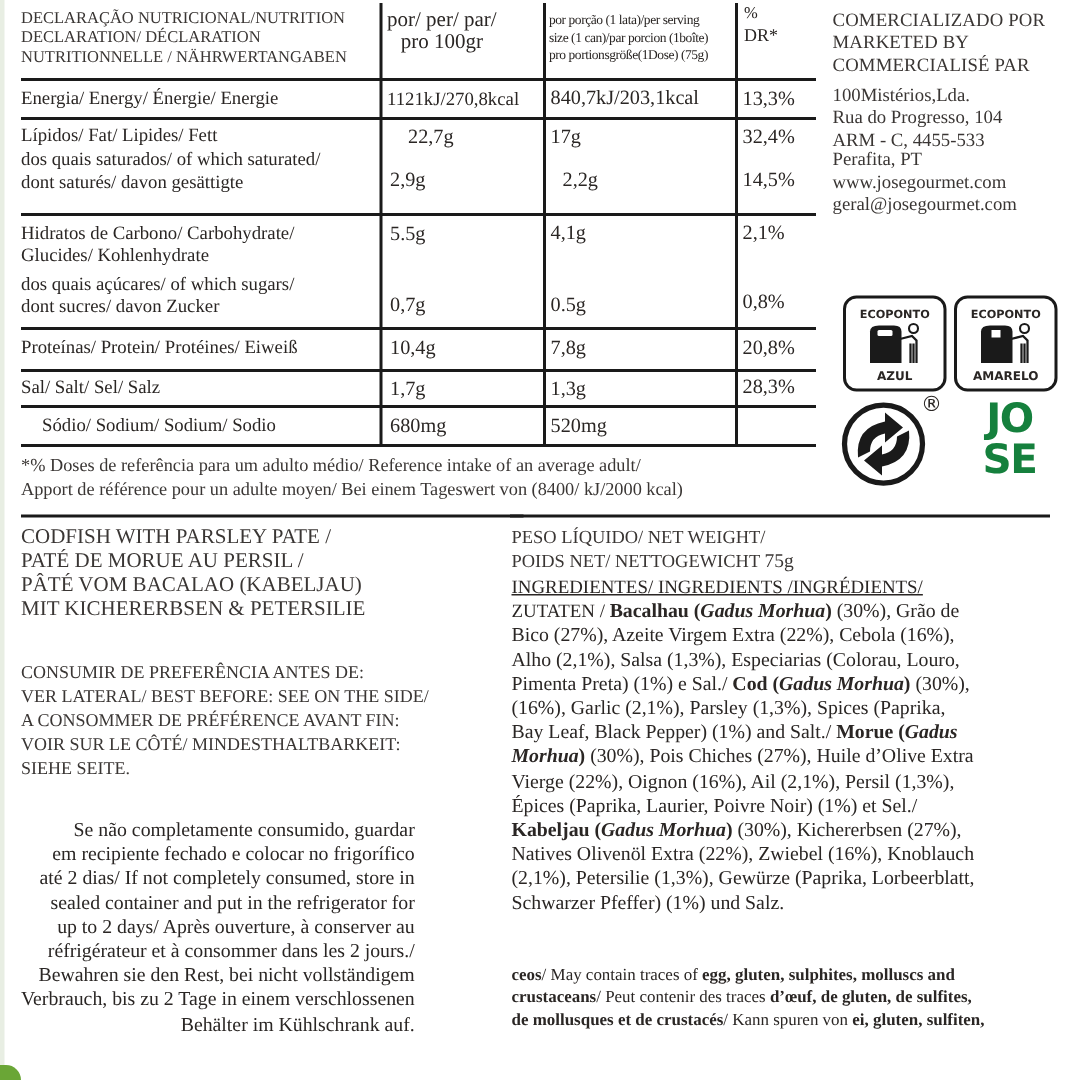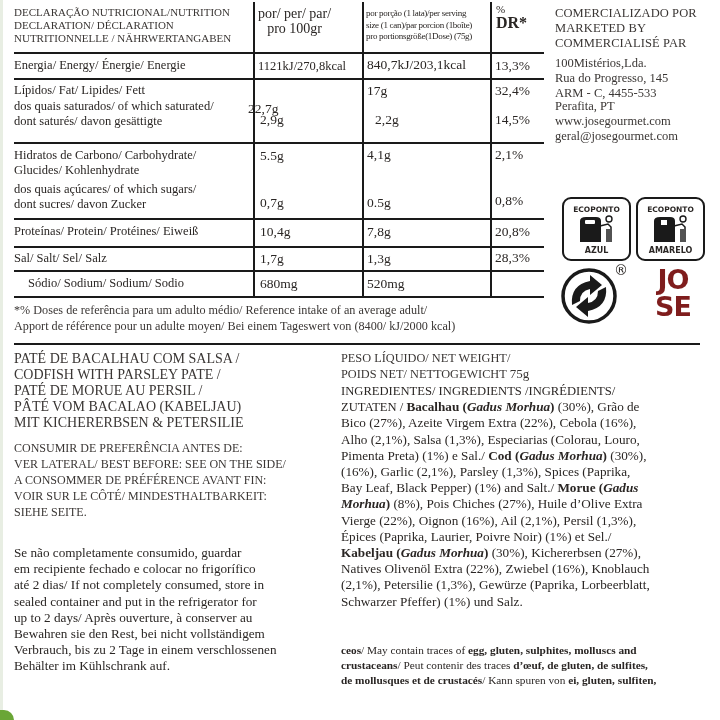--- a/index.html
+++ b/index.html
@@ -9,26 +9,26 @@
     font-family:"Liberation Serif","DejaVu Serif",serif;
   }
   .abs { position:absolute; }
   .hline { position:absolute; height:2px; background:#1a1a1a; }
   .vline { position:absolute; width:2px; background:#1a1a1a; }
   .cell { position:absolute; font-size:12.5px; line-height:15px; white-space:nowrap; }
   .hdr { font-size:11px; line-height:13px; color:#3a3634; }
   .tiny { font-size:9px; line-height:11.5px; letter-spacing:-0.3px; }
   .num { font-size:13.5px; line-height:16px; }
   .pct { font-size:13.5px; line-height:16px; }
-  .dr { font-size:16px; line-height:16px;font-weight:bold; }
+  .dr { font-size:12px; line-height:16px; }
   .right-block { position:absolute; left:555px; font-size:12.5px; line-height:15px; color:#3a3634; }
   .caps { font-size:12.5px; line-height:15px; letter-spacing:0.1px; }
   .prod { font-size:14px; line-height:16px; color:#3a3634; }
   .bbd { font-size:12px; line-height:16px; color:#3a3634; }
-  .body { font-size:13.2px; line-height:16.2px; color:#2a2624; }
+  .body { font-size:13.2px; line-height:16.2px; color:#2a2624;text-align:right; }
   .ing { font-size:13.2px; line-height:16.2px; color:#2a2624; }
   .allergen { font-size:11.3px; line-height:15px; color:#2a2624; }
   b { font-weight:bold; }
   .green-strip { position:absolute; left:0; top:0; width:3px; height:720px; background:#e8eee3; }
   .green-corner { position:absolute; left:0; bottom:0; width:14px; height:10px; background:#6aa636; border-top-right-radius:10px; }
   .eco { position:absolute; width:65px; height:60px; border:2px solid #1a1a1a; border-radius:9px; background:#fff; }
   .eco-top { position:absolute; left:0; right:0; top:6px; text-align:center; font-family:"DejaVu Sans",sans-serif; font-weight:bold; font-size:7.5px; }
   .eco-bot { position:absolute; left:0; right:0; bottom:4px; text-align:center; font-family:"DejaVu Sans",sans-serif; font-weight:bold; font-size:8px; }
   .eco-svg { position:absolute; left:14px; top:16px; }
 </style>
@@ -70,21 +70,21 @@
     <div style="font-size:11px; line-height:11px;">%</div>
     <div class="dr">DR*</div>
   </div>
 
   <div class="cell" style="left:14px; top:58px;">Energia/ Energy/ Énergie/ Energie</div>
   <div class="cell num" style="left:258px; top:58px; font-size:12.5px;">1121kJ/270,8kcal</div>
   <div class="cell num" style="left:367px; top:57px;">840,7kJ/203,1kcal</div>
   <div class="cell pct" style="left:495px; top:58px;">13,3%</div>
 
   <div class="cell" style="left:14px; top:83px;">Lípidos/ Fat/ Lipides/ Fett</div>
-  <div class="cell num" style="left:248px; top:83px;margin-top:18px;">22,7g</div>
+  <div class="cell num" style="left:272px; top:83px;">22,7g</div>
   <div class="cell num" style="left:367px; top:83px;">17g</div>
   <div class="cell pct" style="left:495px; top:83px;">32,4%</div>
 
   <div class="cell" style="left:14px; top:99px;">
     <div>dos quais saturados/ of which  saturated/</div>
     <div>dont  saturés/ davon gesättigte</div>
   </div>
   <div class="cell num" style="left:260px; top:112px;">2,9g</div>
   <div class="cell num" style="left:375px; top:112px;">2,2g</div>
   <div class="cell pct" style="left:495px; top:112px;">14,5%</div>
@@ -125,21 +125,21 @@
     <div>Apport de référence pour un adulte moyen/ Bei einem Tageswert von (8400/ kJ/2000 kcal)</div>
   </div>
 </div>
 
 <div class="right-block" style="top:6px;">
   <div class="caps">COMERCIALIZADO POR</div>
   <div class="caps">MARKETED BY</div>
   <div class="caps">COMMERCIALISÉ PAR</div>
   <div style="height:5px;"></div>
   <div>100Mistérios,Lda.</div>
-  <div>Rua do Progresso, 145</div>
+  <div>Rua do Progresso, 104</div>
   <div>ARM - C, 4455-533</div>
   <div style="margin-top:-2px;">Perafita, PT</div>
   <div>www.josegourmet.com</div>
   <div>geral@josegourmet.com</div>
 </div>
 
 <div class="eco" style="left:562px; top:197px;">
   <div class="eco-top">ECOPONTO</div>
   <svg class="eco-svg" width="38" height="28" viewBox="0 0 38 28">
     <path d="M2 6 Q2 2 8 2 L18 2 Q23 2 23 6 L23 27 L2 27 Z" fill="#1a1a1a"></path>
@@ -160,69 +160,69 @@
   <div class="eco-bot">AMARELO</div>
 </div>
 
 <svg class="abs" style="left:560px; top:267px;" width="58" height="58" viewBox="0 0 58 58">
   <circle cx="29" cy="29" r="26" fill="none" stroke="#1a1a1a" stroke-width="3.5"></circle>
   <path d="M12 38 Q10 18 30 14 L30 8 L42 18 L30 28 L30 22 Q20 24 20 34 Z" fill="#1a1a1a"></path>
   <path d="M46 20 Q48 40 28 44 L28 50 L16 40 L28 30 L28 36 Q38 34 38 24 Z" fill="#1a1a1a"></path>
 </svg>
 <div class="abs" style="left:614px; top:262px; font-family:'DejaVu Sans',sans-serif; font-size:14px;">®</div>
 
-<div class="abs" style="left:651px; top:266px; width:44px; font-family:'DejaVu Sans',sans-serif; font-weight:bold; font-size:27px; line-height:27px; letter-spacing:-1px; color:#7f1d1d; text-align:center;">
+<div class="abs" style="left:651px; top:266px; width:44px; font-family:'DejaVu Sans',sans-serif; font-weight:bold; font-size:27px; line-height:27px; letter-spacing:-1px; color:#15803d; text-align:center;">
   <div>JO</div>
   <div>SE</div>
 </div>
 
 <div class="hline" style="left:14px; width:335px; top:343px;"></div>
 <div class="hline" style="left:340px; width:360px; top:343px;"></div>
 
 <div class="abs prod" style="left:14px; top:351px;">
-  <div>PATÉ DE BACALHAU COM SALSA /</div>
   <div>CODFISH WITH PARSLEY PATE /</div>
   <div>PATÉ DE MORUE AU PERSIL /</div>
   <div>PÂTÉ VOM BACALAO (KABELJAU)</div>
   <div>MIT KICHERERBSEN &amp; PETERSILIE</div>
 </div>
 
 <div class="abs bbd" style="left:14px; top:440px;">
   <div>CONSUMIR DE PREFERÊNCIA ANTES DE:</div>
   <div>VER LATERAL/ BEST BEFORE: SEE ON THE SIDE/</div>
   <div>A CONSOMMER DE PRÉFÉRENCE AVANT FIN:</div>
   <div>VOIR SUR LE CÔTÉ/ MINDESTHALTBARKEIT:</div>
   <div>SIEHE SEITE.</div>
 </div>
 
 <div class="abs body" style="left:14px; top:545px;">
   <div>Se não completamente consumido, guardar</div>
   <div>em recipiente fechado e colocar no frigorífico</div>
   <div>até 2 dias/ If not completely consumed, store in</div>
   <div>sealed container and put in the refrigerator for</div>
   <div>up to 2 days/ Après ouverture, à conserver au</div>
+  <div>réfrigérateur et à consommer dans les 2 jours./</div>
   <div>Bewahren sie den Rest, bei nicht vollständigem</div>
   <div>Verbrauch, bis zu 2 Tage in einem verschlossenen</div>
   <div>Behälter im Kühlschrank auf.</div>
 </div>
 
 <div class="abs bbd" style="left:341px; top:350px; font-size:12.3px;">
   <div>PESO LÍQUIDO/ NET WEIGHT/</div>
   <div><span>POIDS NET/ NETTOGEWICHT</span> <span style="font-size:13px;">75g</span></div>
 </div>
 
 <div class="abs ing" style="left:341px; top:383px; white-space:nowrap;">
-  <div style="font-size:12.6px;">INGREDIENTES/ INGREDIENTS /INGRÉDIENTS/</div>
+  <div style="font-size:12.6px;text-decoration:underline;">INGREDIENTES/ INGREDIENTS /INGRÉDIENTS/</div>
   <div><span style="font-size:12.6px;">ZUTATEN / </span><b>Bacalhau (</b><b><i>Gadus Morhua</i></b><b>)</b><span> (30%), Grão de</span></div>
   <div>Bico (27%), Azeite Virgem Extra (22%), Cebola (16%),</div>
   <div>Alho (2,1%), Salsa (1,3%), Especiarias (Colorau, Louro,</div>
   <div><span>Pimenta Preta) (1%) e Sal./ </span><b>Cod (</b><b><i>Gadus Morhua</i></b><b>)</b><span> (30%),</span></div>
   <div>(16%), Garlic (2,1%), Parsley (1,3%), Spices (Paprika,</div>
   <div><span>Bay Leaf, Black Pepper) (1%) and Salt./ </span><b>Morue (</b><b><i>Gadus</i></b></div>
-  <div><b><i>Morhua</i></b><b>)</b><span> (8%), Pois Chiches (27%), Huile d’Olive Extra</span></div>
+  <div><b><i>Morhua</i></b><b>)</b><span> (30%), Pois Chiches (27%), Huile d’Olive Extra</span></div>
   <div>Vierge (22%), Oignon (16%), Ail (2,1%), Persil (1,3%),</div>
   <div>Épices (Paprika, Laurier, Poivre Noir) (1%) et Sel./</div>
   <div><b>Kabeljau (</b><b><i>Gadus Morhua</i></b><b>)</b><span> (30%), Kichererbsen (27%),</span></div>
   <div>Natives Olivenöl Extra (22%), Zwiebel (16%), Knoblauch</div>
   <div>(2,1%), Petersilie (1,3%), Gewürze (Paprika, Lorbeerblatt,</div>
   <div>Schwarzer Pfeffer) (1%) und Salz.</div>
 </div>
 
 <div class="abs allergen" style="left:341px; top:643px; white-space:nowrap;">
   <div><b>ceos</b><span>/ May contain traces of </span><b>egg, gluten, sulphites, molluscs and</b></div>

